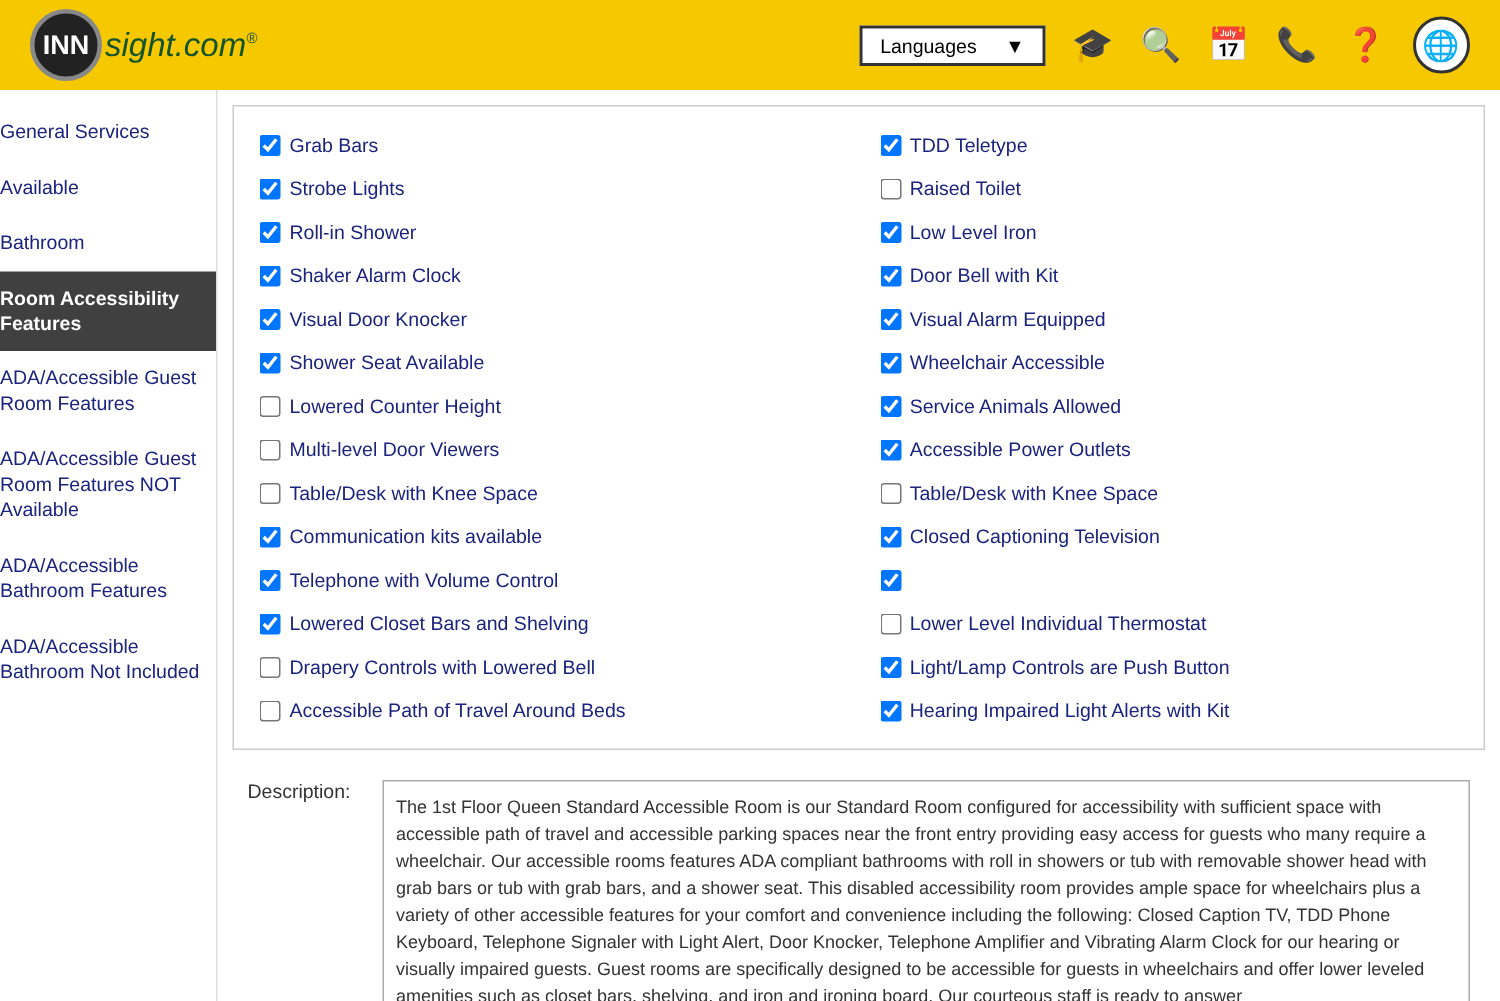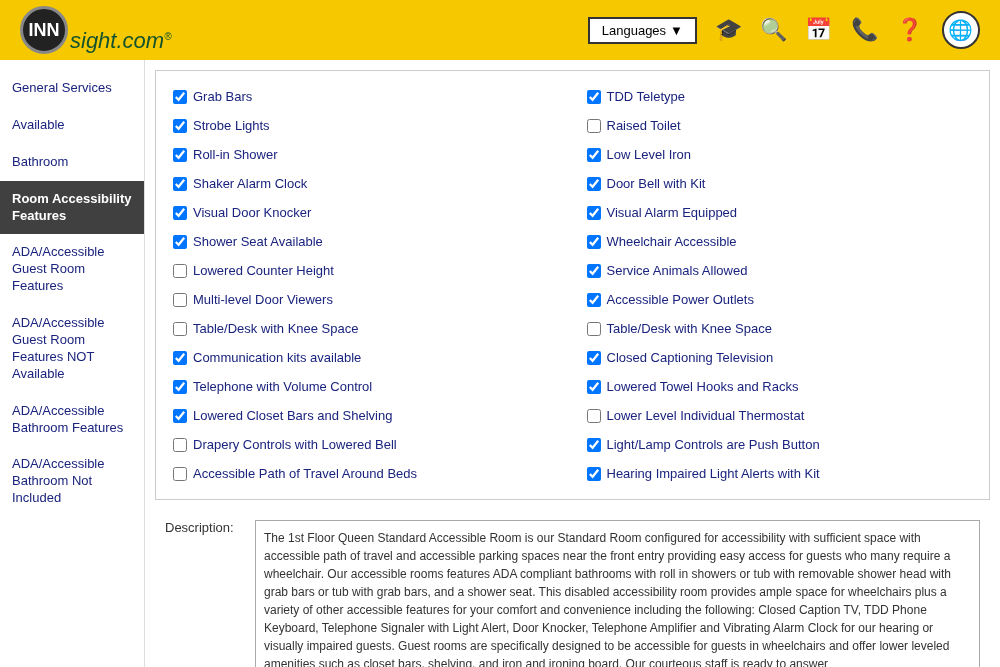--- a/index.html
+++ b/index.html
@@ -9,21 +9,21 @@
     .header {
       background: #f5c800;
       display: flex;
       align-items: center;
       padding: 8px 20px;
       height: 60px;
       justify-content: space-between;
     }
     .logo-area {
       display: flex;
-      align-items: flex-end;
+      align-items: center;
     }
     .logo-box {
       background: #222;
       border-radius: 50%;
       width: 48px;
       height: 48px;
       display: flex;
       align-items: center;
       justify-content: center;
       color: white;
@@ -51,21 +51,21 @@
       gap: 18px;
     }
     .lang-btn {
       border: 2px solid #333;
       background: white;
       padding: 4px 12px;
       font-size: 13px;
       cursor: pointer;
       display: flex;
       align-items: center;
-      gap: 4px;
+      gap: 19px;
     }
     .header-icon {
       font-size: 22px;
       color: #333;
       cursor: pointer;
     }
     .header-icon-circle {
       width: 38px;
       height: 38px;
       border-radius: 50%;
@@ -87,21 +87,21 @@
 
     
     .sidebar {
       width: 145px;
       min-width: 145px;
       background: white;
       padding: 10px 0;
       border-right: 1px solid #ddd;
     }
     .sidebar-item {
-      padding: 10px 12px;
+      padding: 10px 0;
       font-size: 13px;
       color: #1a237e;
       cursor: pointer;
       line-height: 1.3;
     }
     .sidebar-item.active {
       background: #404040;
       color: white;
       font-weight: bold;
     }
@@ -298,21 +298,20 @@
         <div class="feature-item">
           <input type="checkbox" checked="" style="">
           <span class="feature-label">Closed Captioning Television</span>
         </div>
         <div class="feature-item">
           <input type="checkbox" checked="" style="">
           <span class="feature-label">Telephone with Volume Control</span>
         </div>
         <div class="feature-item">
           <input type="checkbox" checked="" style="">
-          <span class="feature-label">Lowered Towel Hooks and Racks</span>
         </div>
         <div class="feature-item">
           <input type="checkbox" checked="" style="">
           <span class="feature-label">Lowered Closet Bars and Shelving</span>
         </div>
         <div class="feature-item">
           <input type="checkbox" style="">
           <span class="feature-label">Lower Level Individual Thermostat</span>
         </div>
         <div class="feature-item">

